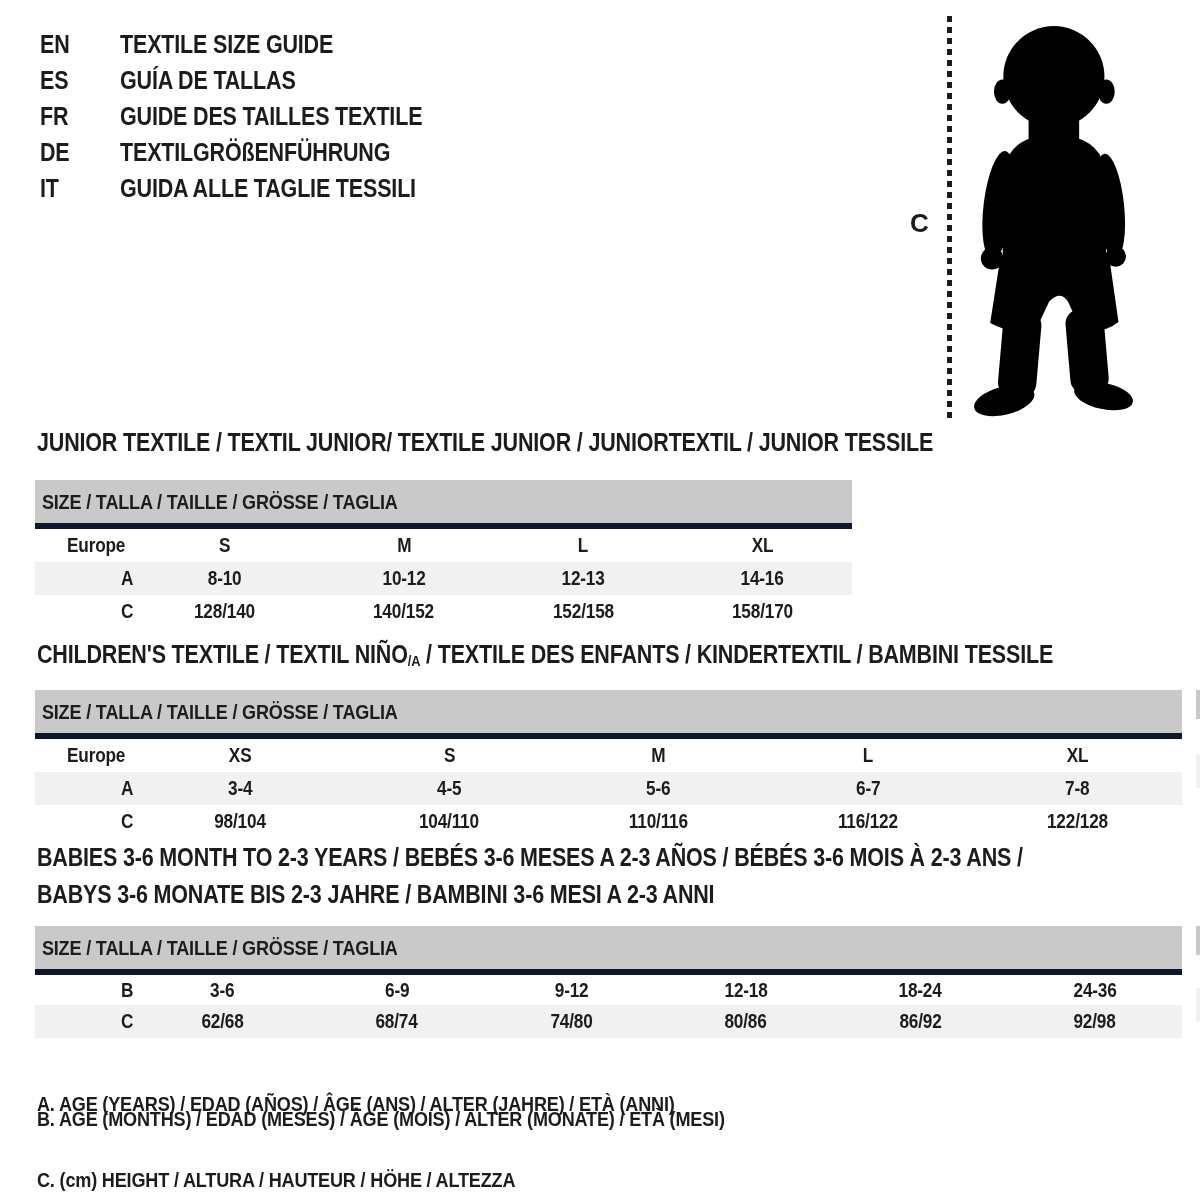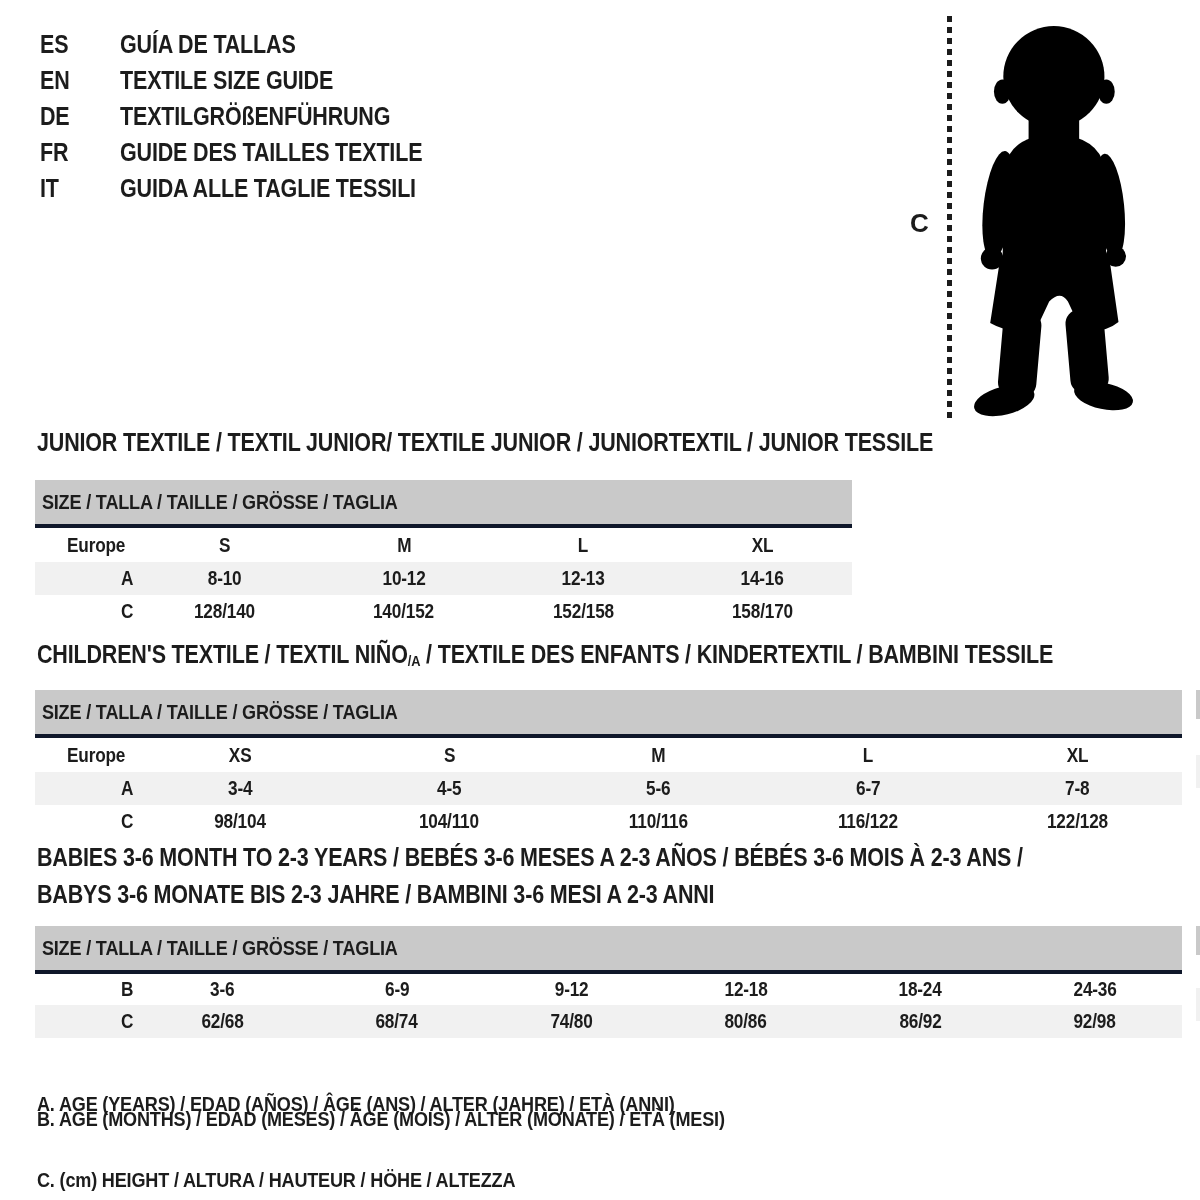--- a/index.html
+++ b/index.html
@@ -31,50 +31,50 @@
 
   
   .section-title { position:absolute; left:37px; font-size:25px; line-height:24px; }
   .sub-a { font-size:0.6em; vertical-align:-0.22em; }
   .legend-line { position:absolute; left:37px; font-size:21px; line-height:24px; }
 
   
   .size-table { position:absolute; border-collapse:collapse; table-layout:fixed; }
   .size-table td { padding:0; vertical-align:middle; font-size:20px; }
   .size-table tr.bar td { background:var(--header-bar); height:46px; font-size:21px;
-    border-bottom:4px solid #0f172a; }
+    border-bottom:6px solid #0f172a; }
   .size-table tr.bar td .cond { padding-left:8px; }
   .size-table tr.cols td { height:36px; }
   .size-table tr.vals td { height:33px; }
   .size-table tr.alt td { background:var(--row-alt); }
   .size-table td.lbl { text-align:right; padding-left:6px; }
   .size-table td.ctr { text-align:center; }
 
   
   .edge-frag { position:absolute; left:1196px; width:4px; }
 </style>
 </head>
 <body>
 
 <div class="lang-block">
   <div class="lang-row">
+    <span class="lang-code"><span class="cond">EN</span></span>
+    <span><span class="cond">TEXTILE SIZE GUIDE</span></span>
+  </div>
+  <div class="lang-row">
     <span class="lang-code"><span class="cond">ES</span></span>
     <span><span class="cond">GUÍA DE TALLAS</span></span>
   </div>
   <div class="lang-row">
-    <span class="lang-code"><span class="cond">EN</span></span>
-    <span><span class="cond">TEXTILE SIZE GUIDE</span></span>
+    <span class="lang-code"><span class="cond">FR</span></span>
+    <span><span class="cond">GUIDE DES TAILLES TEXTILE</span></span>
   </div>
   <div class="lang-row">
     <span class="lang-code"><span class="cond">DE</span></span>
     <span><span class="cond">TEXTILGRÖßENFÜHRUNG</span></span>
-  </div>
-  <div class="lang-row">
-    <span class="lang-code"><span class="cond">FR</span></span>
-    <span><span class="cond">GUIDE DES TAILLES TEXTILE</span></span>
   </div>
   <div class="lang-row">
     <span class="lang-code"><span class="cond">IT</span></span>
     <span><span class="cond">GUIDA ALLE TAGLIE TESSILI</span></span>
   </div>
 </div>
 
 <div class="measure-line"></div>
 <div class="height-label">C</div>
 <div class="silhouette">

